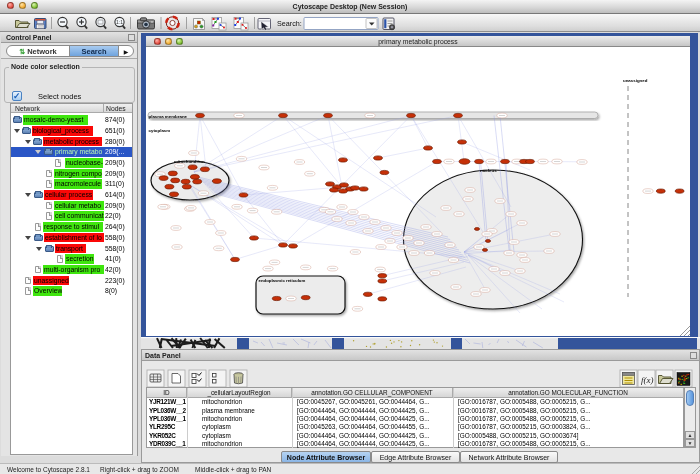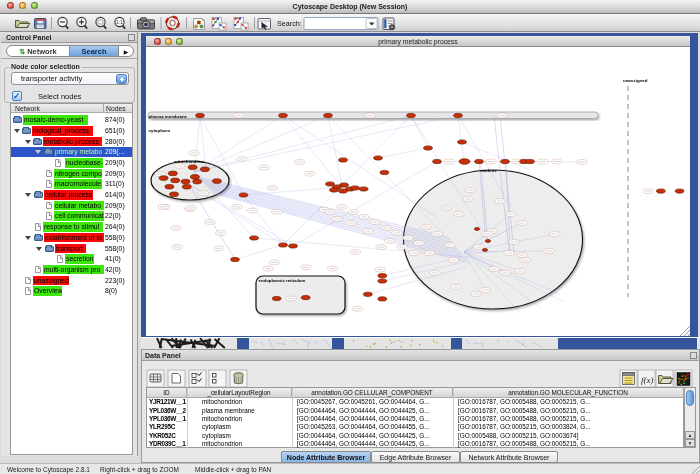--- a/index.html
+++ b/index.html
@@ -183,21 +183,20 @@
 <div class="abs" id="cp">
   <div class="abs" id="cp-title">Control Panel<span id="cp-float"></span></div>
   <div class="abs" id="tabs">
       <div id="tab-network"><span class="gi">⇅</span> Network</div>
       <div id="tab-mosaic">Search</div>
       <div id="tab-arrow">▶</div>
     </div>
   <div class="abs" id="cp-line"></div>
   <div class="abs" id="groupbox"></div>
   <div class="abs" id="gb-label">Node color selection</div>
-  <div class="abs" id="combo">transporter activity<div id="combo-btn"></div></div>
   <div class="abs" id="checkbox">✓</div>
   <div class="abs" id="cb-label">Select nodes</div>
   <div class="abs" id="tree">
     <div class="abs" id="tree-head">
         <span class="c1">Network</span>
         <span class="c2">Nodes</span>
         <span class="sep"></span>
       </div>
     <div class="trow" style="top:11.3px">
         <span class="fold" style="left:2px"></span>

